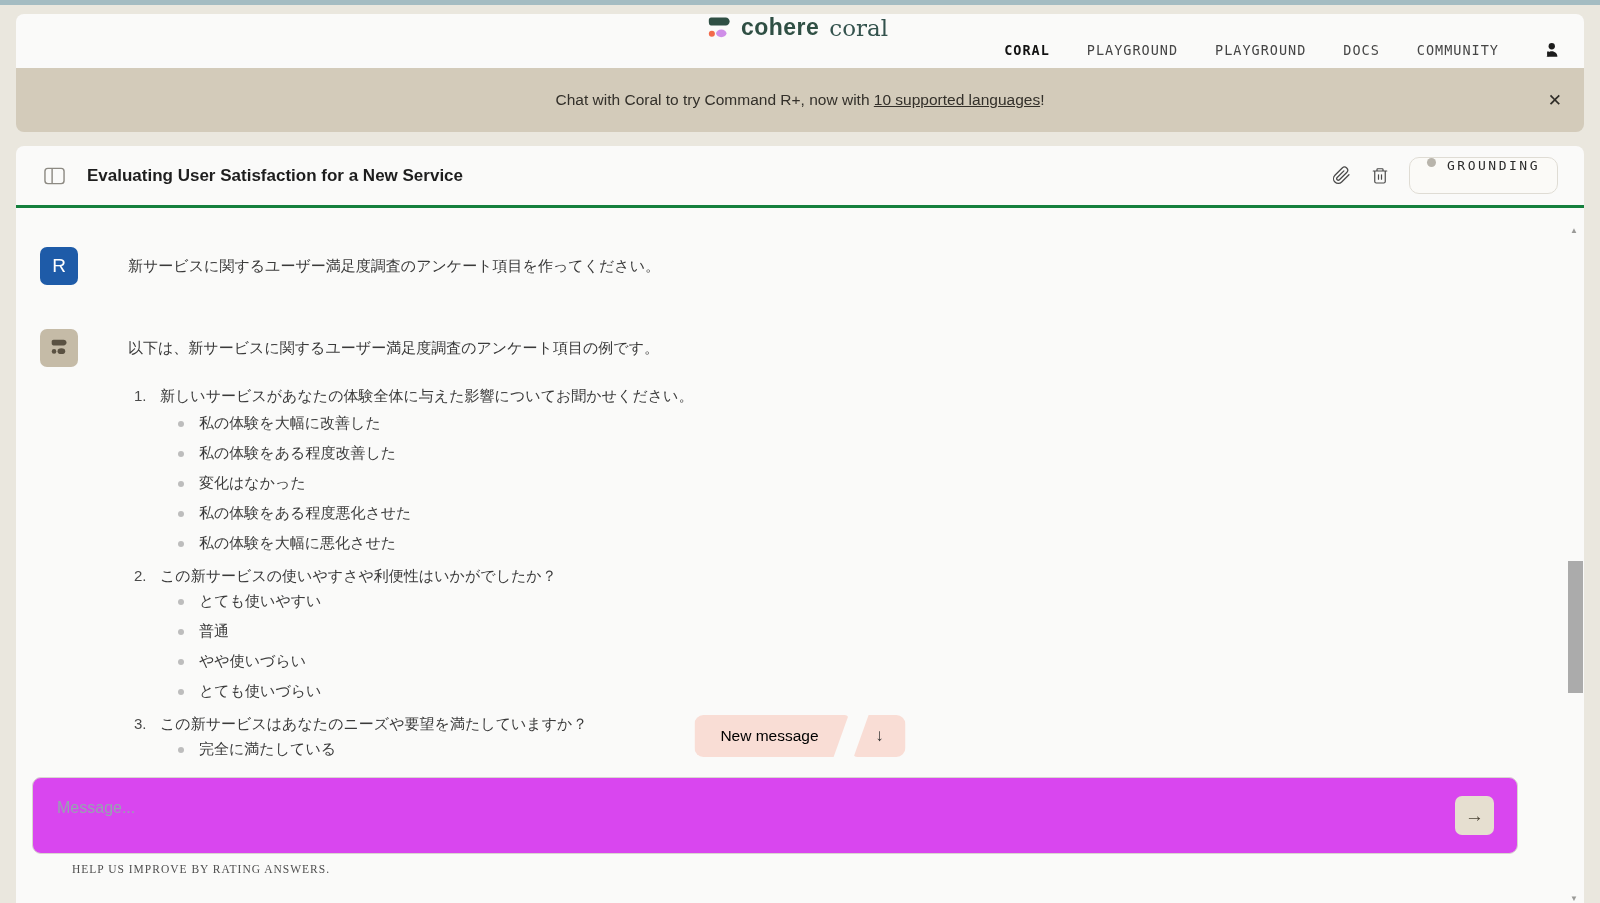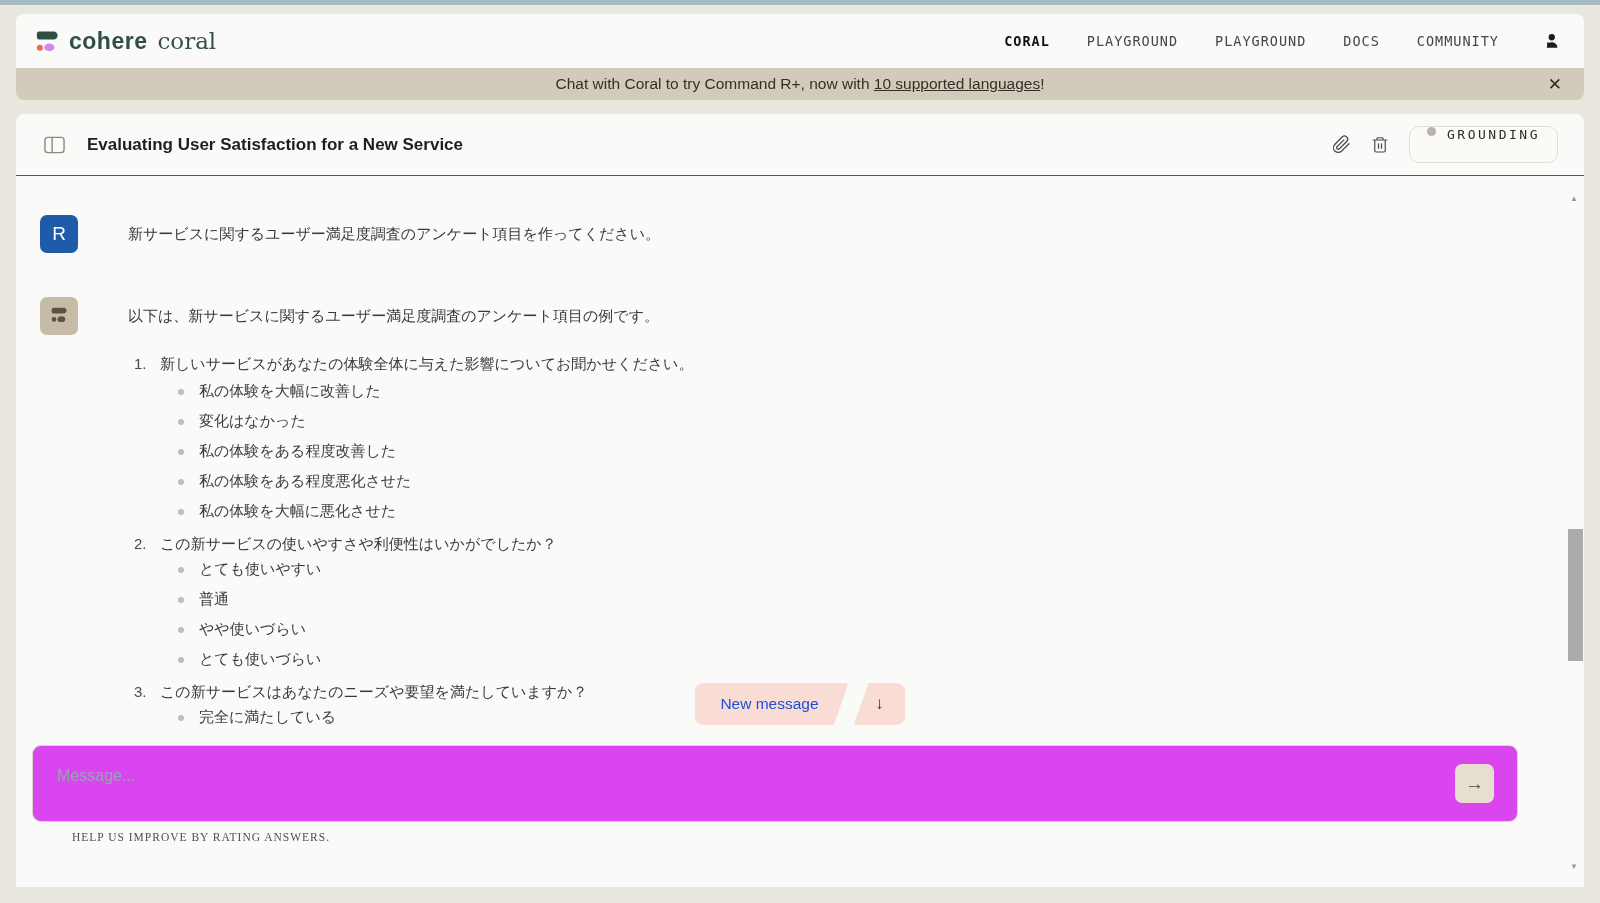--- a/index.html
+++ b/index.html
@@ -12,37 +12,38 @@
   .topstrip { height:5px; background:#a4bcc2; }
 
   
   .topbar {
     margin:9px 16px 0;
     height:54px;
     background:#fafaf9;
     border-radius:8px 8px 0 0;
     display:flex; align-items:center;
     padding:0 24px 0 18px;
+    flex-direction:column;
   }
   .logo { display:flex; align-items:center; gap:8px; }
   .logo svg { display:block; }
   .logo-cohere { font-size:23px; font-weight:700; color:#2f4f44; letter-spacing:.5px; }
   .logo-coral { font-family:"DejaVu Serif","Liberation Serif",serif; font-size:23px; font-weight:400; color:#33524d; margin-left:2px; }
   .nav { margin-left:auto; display:flex; align-items:center; gap:37px; }
   .nav-item {
     font-family:"DejaVu Sans Mono","Liberation Mono",monospace;
     font-size:13.5px; letter-spacing:1px; color:#454545; cursor:pointer; text-decoration:none;
   }
   .nav-item.active { color:#121212; font-weight:700; }
   .profile-btn { margin-left:6px; cursor:pointer; display:flex; align-items:center; }
 
   
   .banner {
     margin:0 16px;
-    height:32px;
+    height:64px;
     background:#d3cbba;
     border-radius:0 0 8px 8px;
     position:relative;
     display:flex; align-items:center; justify-content:center;
     font-size:15.5px; color:#33302a;
   }
   .banner a { color:#33302a; text-decoration:underline; cursor:pointer; }
   .banner-close {
     position:absolute; right:22px; top:50%; transform:translateY(-50%);
     font-size:17px; color:#2f2d28; cursor:pointer; line-height:1;
@@ -54,21 +55,21 @@
     margin:14px 16px 0;
     height:773px;
     background:#fafaf9;
     border-radius:8px 8px 0 0;
     overflow:hidden;
   }
   .chat-header {
     height:62px;
     display:flex; align-items:center;
     padding:0 26px 0 28px;
-    border-bottom:1px solid #15803d;
+    border-bottom:3px solid #15803d;
   }
   .chat-title { font-size:17px; color:#1e1e1e; margin-left:22px; }
   .chat-actions { margin-left:auto; display:flex; align-items:center; gap:20px; }
   .icon-btn { cursor:pointer; display:flex; align-items:center; }
   .grounding-btn {
     display:flex; align-items:flex-start; gap:11px;
     height:37px; padding:0 17px;
     background:#fbfaf7;
     border:1px solid #dfdcd4;
     border-radius:10px;
@@ -104,21 +105,21 @@
   .opts-loose { margin-top:8px; }
   .opt { margin-left:100px; display:flex; align-items:center; gap:15px; height:17px; margin-bottom:13px; color:#3c3c3c; }
   .opt::before { content:""; width:6px; height:6px; border-radius:50%; background:#bdbdbd; flex:0 0 6px; }
 
   
   .new-msg-wrap {
     position:absolute; top:569px; left:50%; transform:translateX(-50%);
     display:flex; gap:5px; height:42px;
   }
   .new-msg-btn {
-    background:#f9ddd5; color:#1d4ed8;
+    background:#f9ddd5; color:#000000;
     font-size:15.5px;
     display:flex; align-items:center;
     padding:0 30px 0 26px;
     border-radius:9px 4px 4px 9px;
     clip-path:polygon(0 0,100% 0,calc(100% - 15px) 100%,0 100%);
     cursor:pointer;
   }
   .new-msg-arrow {
     background:#f9ddd5; color:#333;
     width:52px;
@@ -260,22 +261,22 @@
 
         <div class="q-list">
 
           <div class="question">
             <div class="q-line">
               <span class="q-num">1.</span>
               <span>新しいサービスがあなたの体験全体に与えた影響についてお聞かせください。</span>
             </div>
             <div class="opts opts-loose">
               <div class="opt">私の体験を大幅に改善した</div>
+              <div class="opt">私の体験をある程度改善した</div>
               <div class="opt">変化はなかった</div>
-              <div class="opt">私の体験をある程度改善した</div>
               <div class="opt">私の体験をある程度悪化させた</div>
               <div class="opt">私の体験を大幅に悪化させた</div>
             </div>
           </div>
 
           <div class="question">
             <div class="q-line">
               <span class="q-num">2.</span>
               <span>この新サービスの使いやすさや利便性はいかがでしたか？</span>
             </div>

